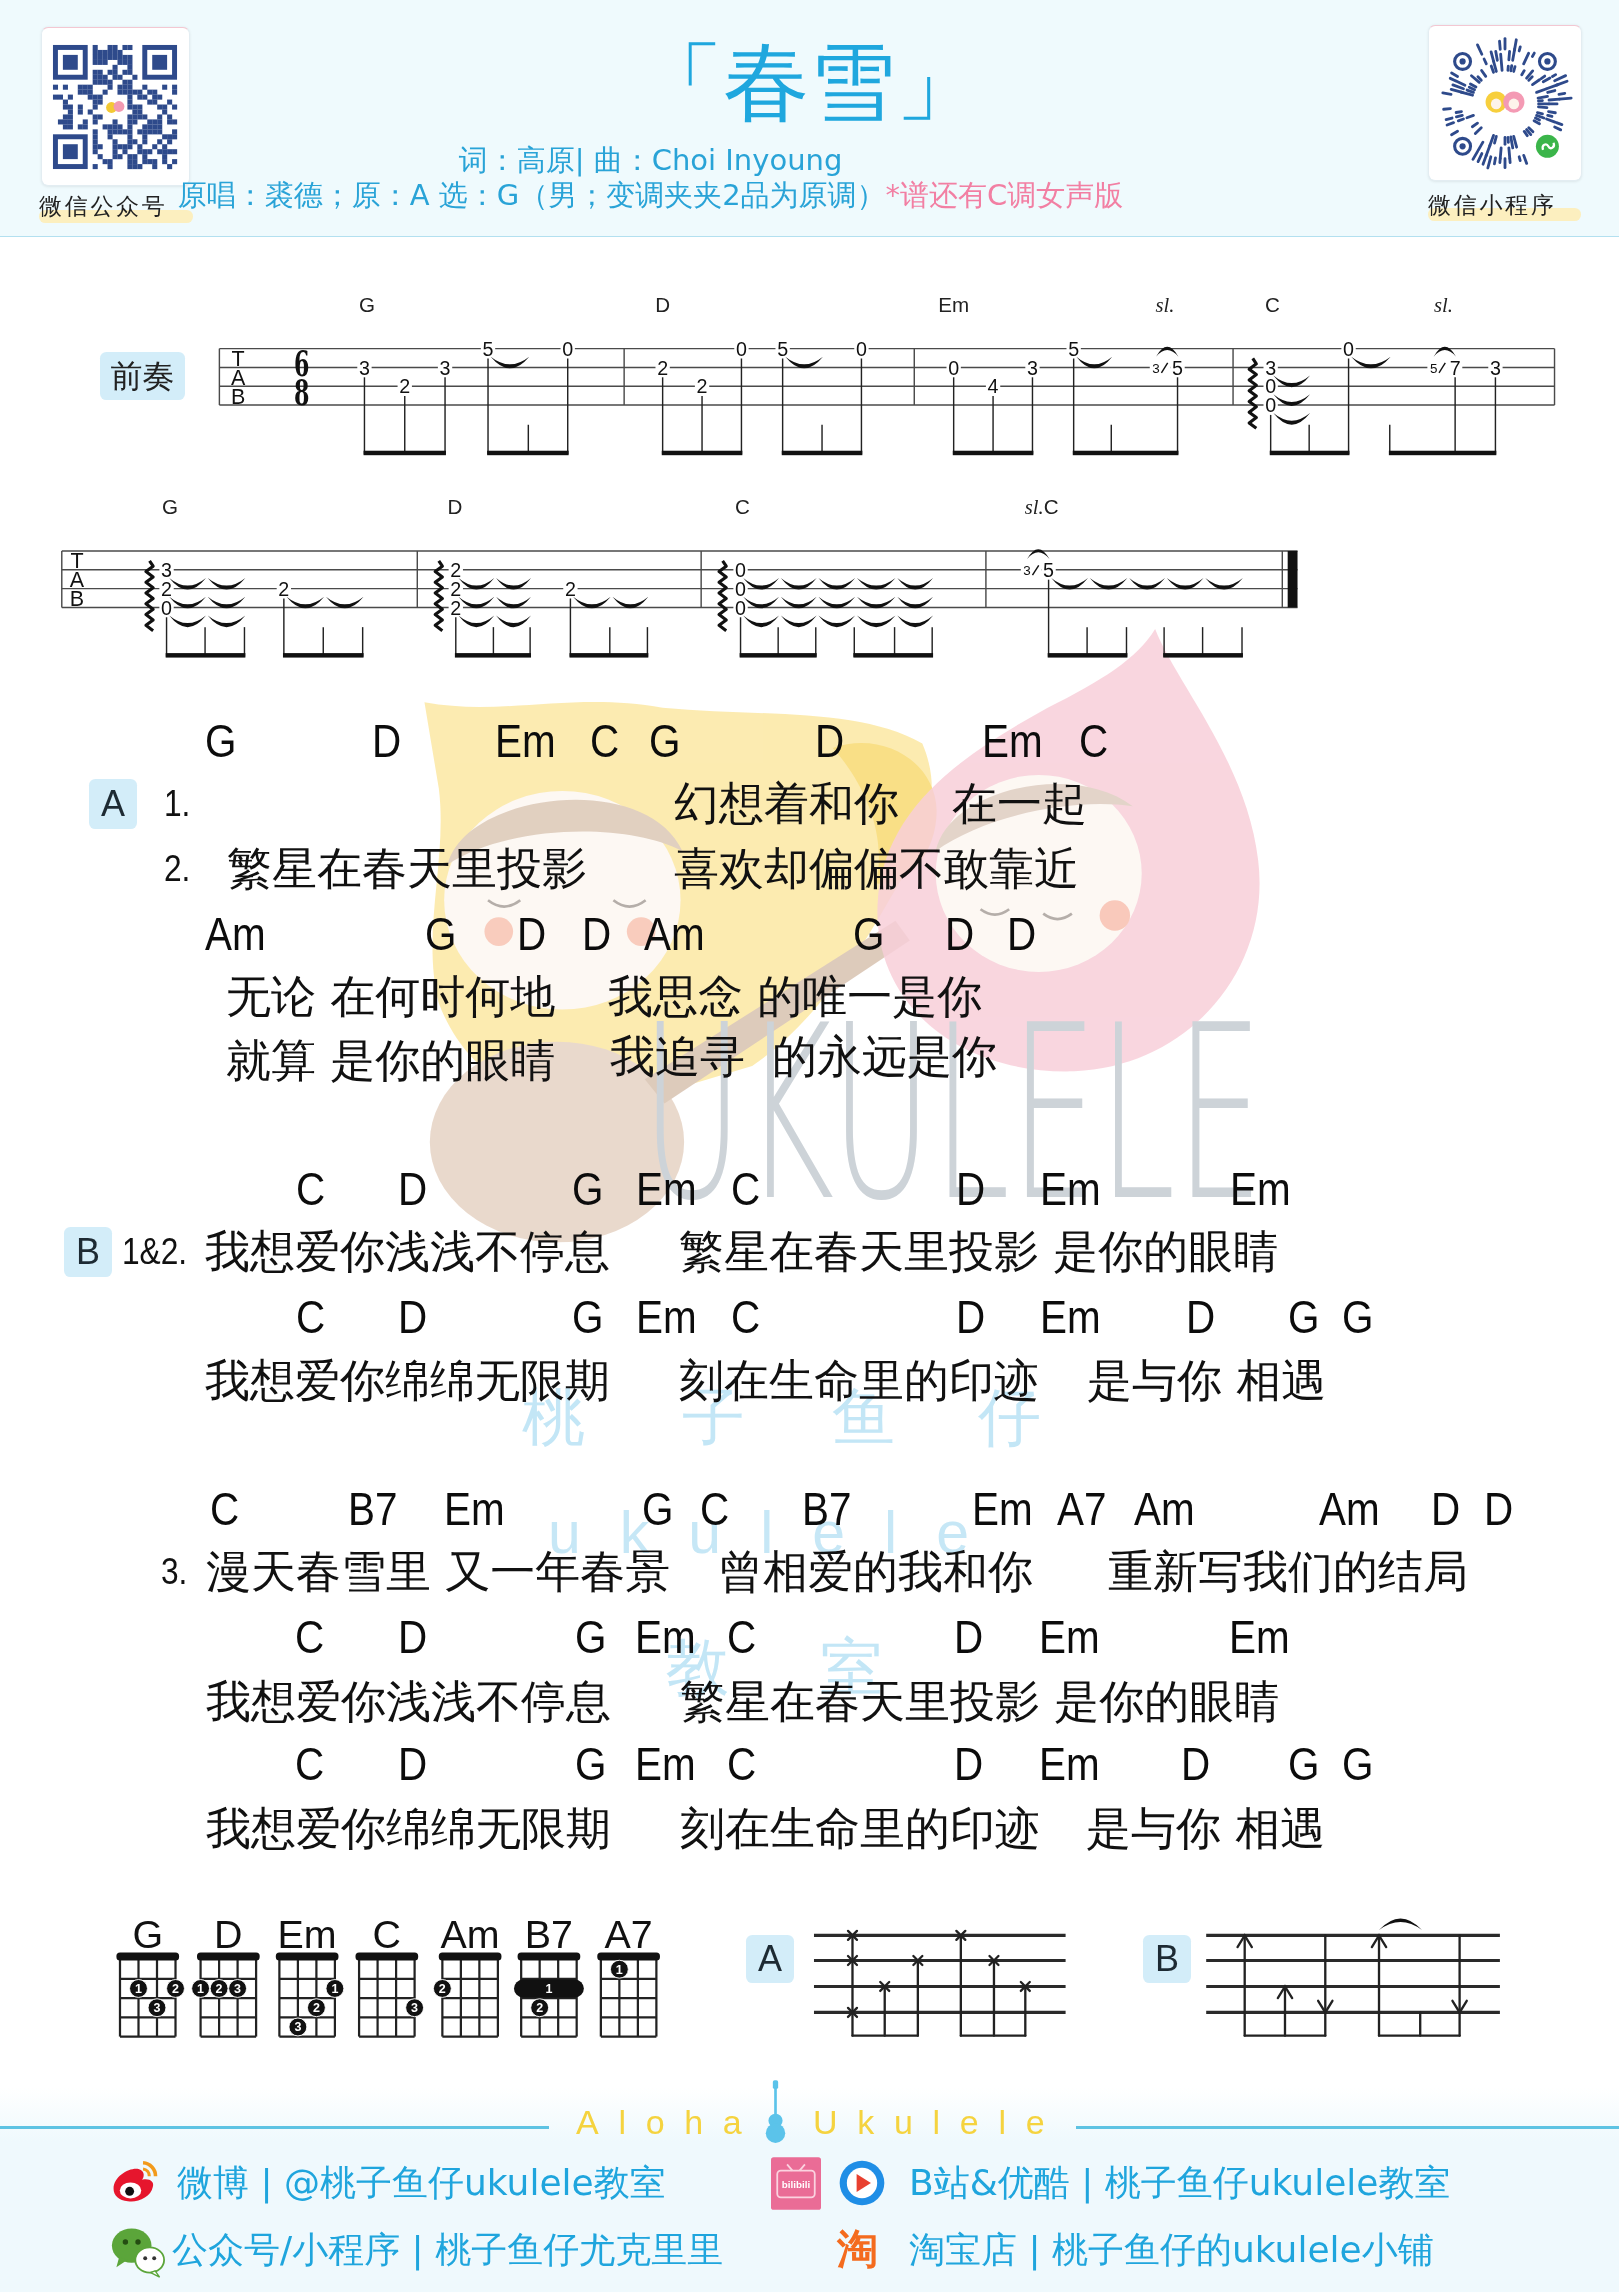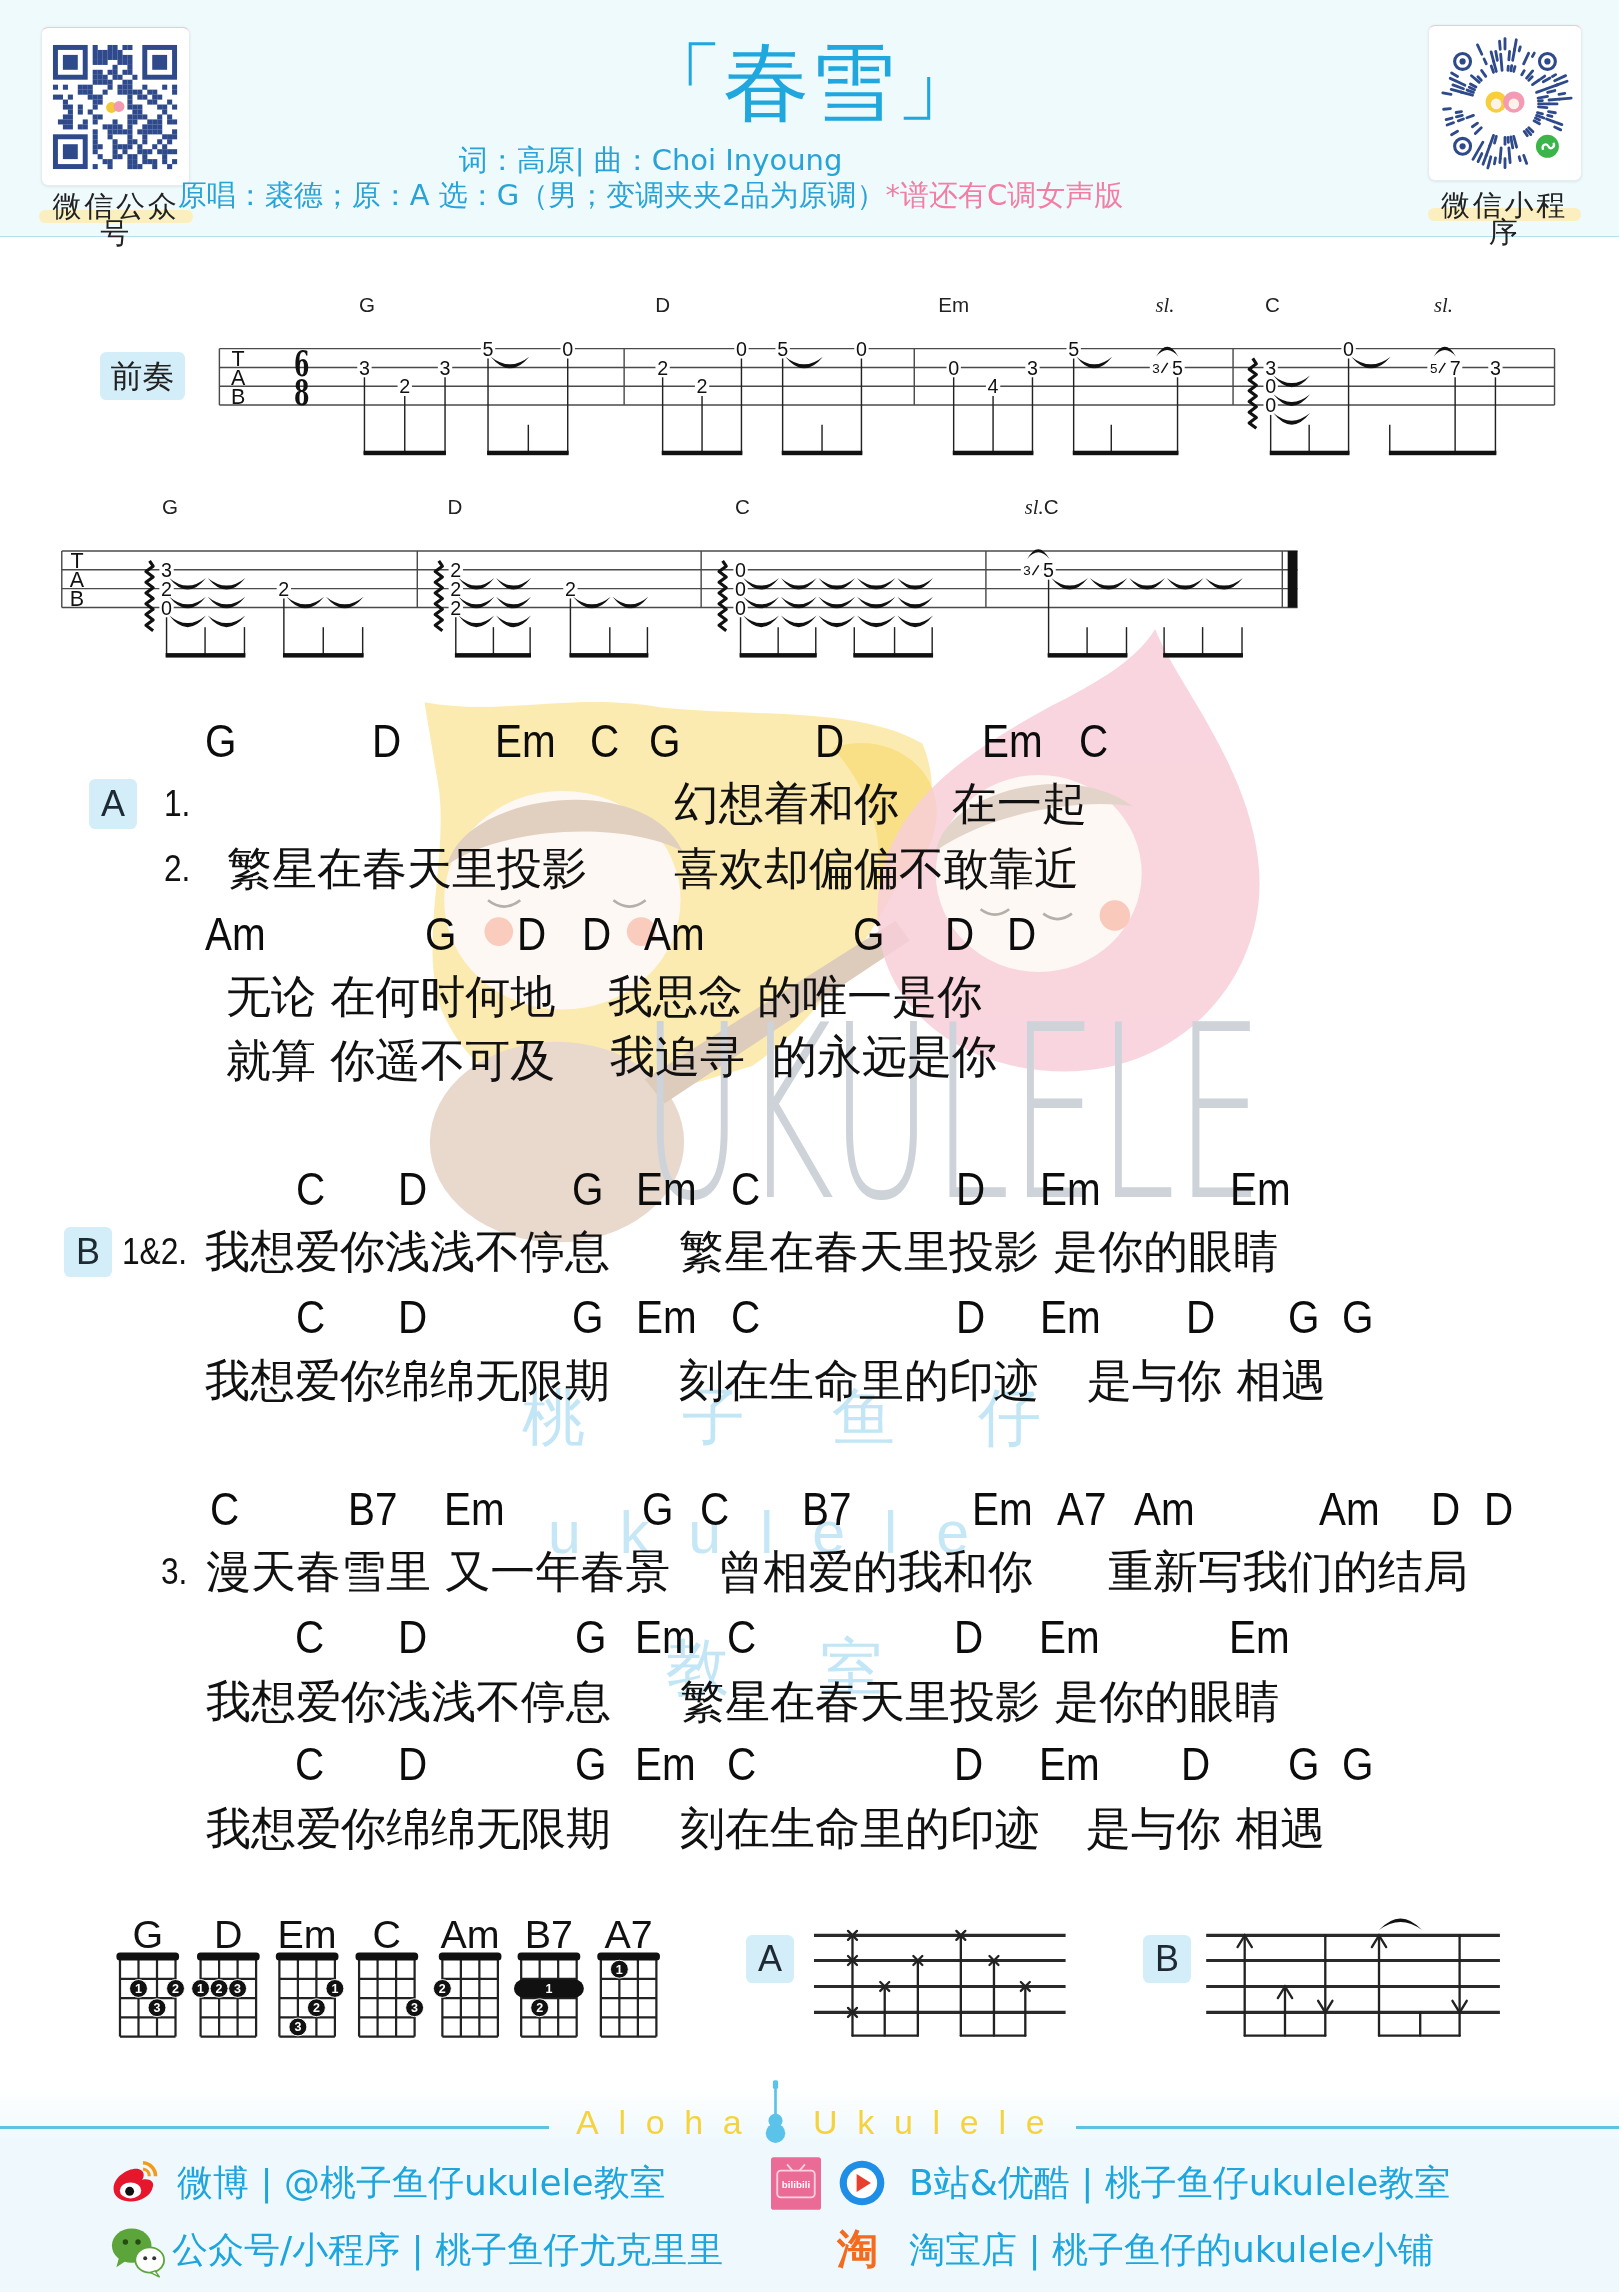--- a/index.html
+++ b/index.html
@@ -2,21 +2,21 @@
 <html style="font-size:14.3px"><head>
 <meta charset="utf-8">
 <style>
 *{box-sizing:border-box;margin:0;padding:0}
 html,body{width:1619px;height:2293px;overflow:hidden;background:#ffffff}
 body{position:relative;font-family:"DejaVu Sans",sans-serif;color:#111}
 .abs{position:absolute}
 #header{left:0;top:0;width:1619px;height:237px;background:#effafd;border-bottom:1.8px solid #b3e0f0;z-index:2}
 .qr-box{position:absolute;background:#fff;border-radius:7.2px;border:0.9px solid #e3edf2;border-top:1.8px solid #f3c7d2;box-shadow:0 0.9px 2.7px rgba(0,0,0,.08)}
 .qr-label-hl{position:absolute;height:12.5px;border-radius:6.3px;background:#fcefbf}
-.qr-label{position:absolute;text-align:center;font-size:29px;line-height:27px;color:#222;letter-spacing:2.7px}
+.qr-label{position:absolute;font-size:23px;line-height:27px;color:#222;letter-spacing:2.7px}
 #title{left:0;top:32px;width:1619px;text-align:center;font-size:86px;line-height:100px;color:#1fa7de}
 .sub{position:absolute;left:0;width:1301px;text-align:center;font-size:29px;line-height:34px;color:#29a3d7;white-space:pre}
 .pink{color:#f27fa3}
 .badge{position:absolute;background:#d3edf9;border-radius:6.3px;text-align:center;color:#1d2a33;font-family:"Liberation Sans",sans-serif}
 #intro-label{left:100px;top:352px;width:85px;height:48px;line-height:48px;font-size:32px;font-family:"DejaVu Sans",sans-serif;color:#222}
 svg.layer{position:absolute;left:0;top:0;width:1619px;height:2293px;overflow:visible}
 #bg-illustration{z-index:0}
 #intro-tab,#chord-diagrams,#strum-patterns{z-index:2}
 #watermarks{position:absolute;left:0;top:0;width:1619px;height:2293px;z-index:1}
 .wm{position:absolute;color:#c3e6f6;font-size:63px;line-height:72px}
@@ -699,21 +699,21 @@
       <span class="chord" style="left: 644px;">Am</span>
       <span class="chord" style="left: 853px;">G</span>
       <span class="chord" style="left: 945px;">D</span>
       <span class="chord" style="left: 1007px;">D</span>
     </div>
     <div class="row" style="top: 970px;">
       <span class="lyric" style="left: 226px;">无论 在何时何地</span>
       <span class="lyric" style="left: 608px;">我思念 的唯一是你</span>
     </div>
     <div class="row" style="top: 1034px;">
-      <span class="lyric" style="left: 226px;">就算 你遥不可及</span>
+      <span class="lyric" style="left: 226px;">就算 是你的眼睛</span>
       <span class="lyric" style="left: 610px; font-family: Liberation Mono, monospace;">我追寻 的永远是你</span>
     </div>
     <div class="row" style="top: 1162px;">
       <span class="chord" style="left: 296px;">C</span>
       <span class="chord" style="left: 398px;">D</span>
       <span class="chord" style="left: 572px;">G</span>
       <span class="chord" style="left: 636px;">Em</span>
       <span class="chord" style="left: 731px;">C</span>
       <span class="chord" style="left: 956px;">D</span>
       <span class="chord" style="left: 1040px;">Em</span>

